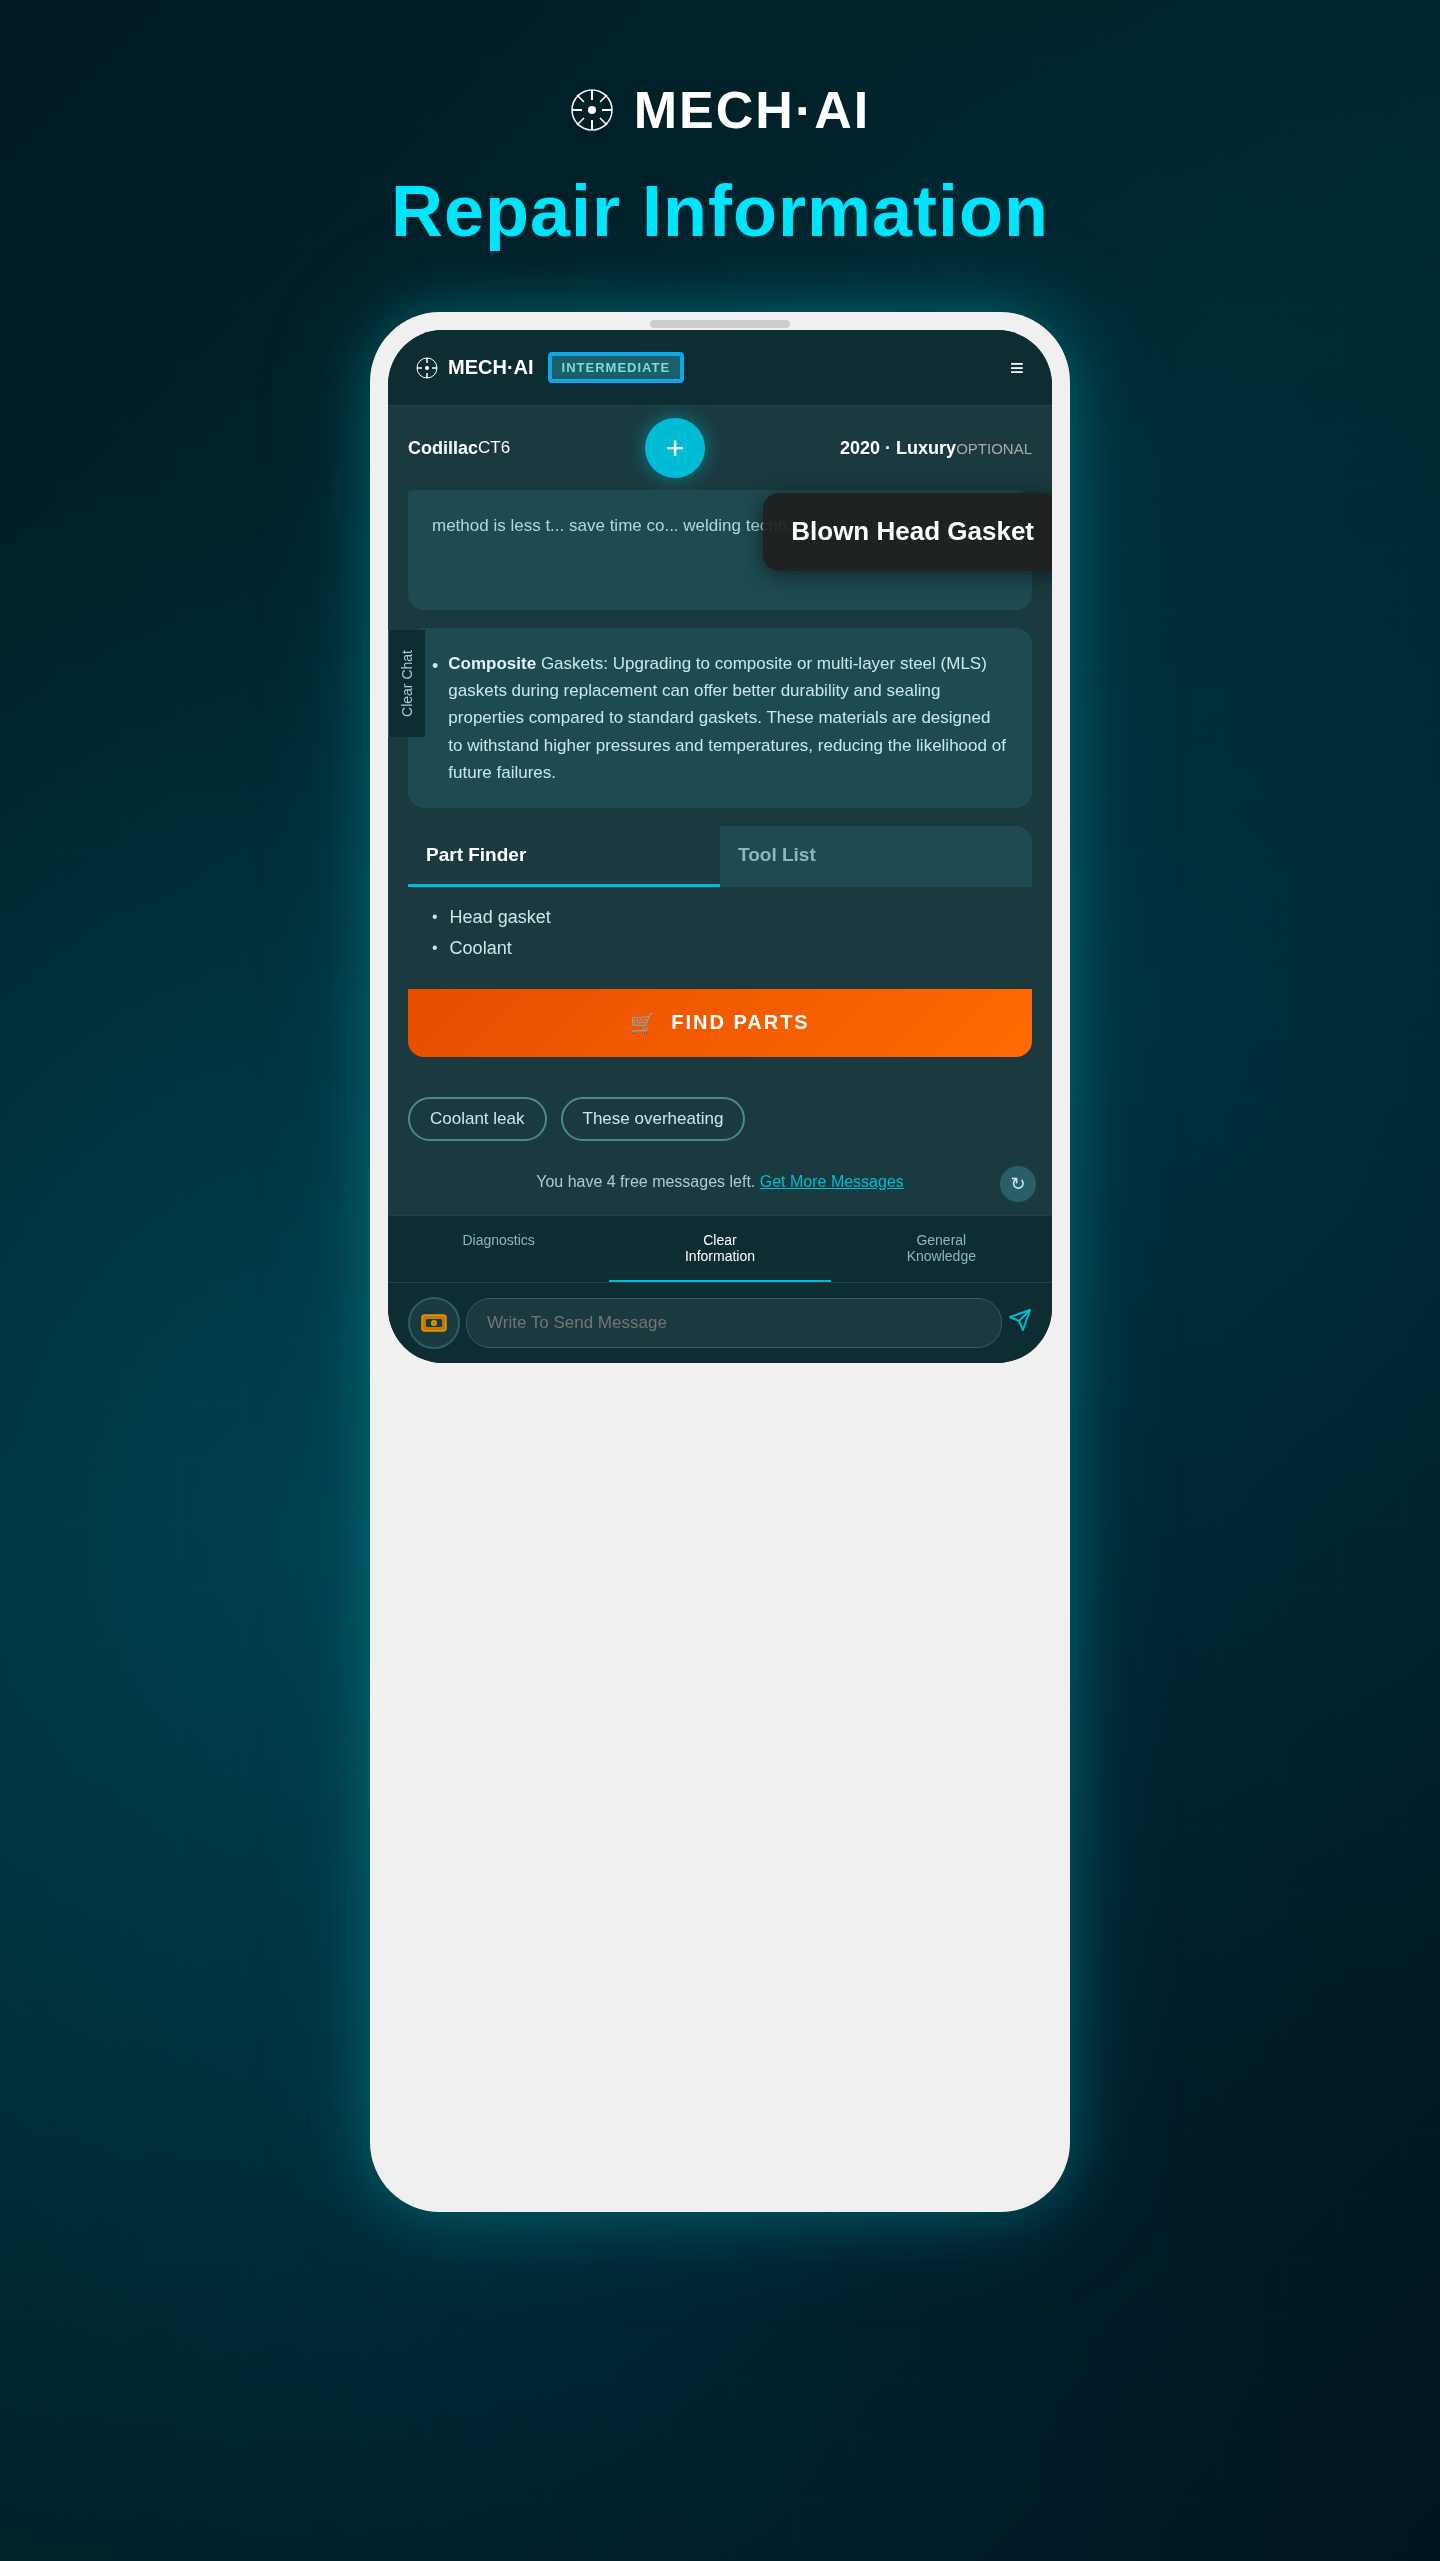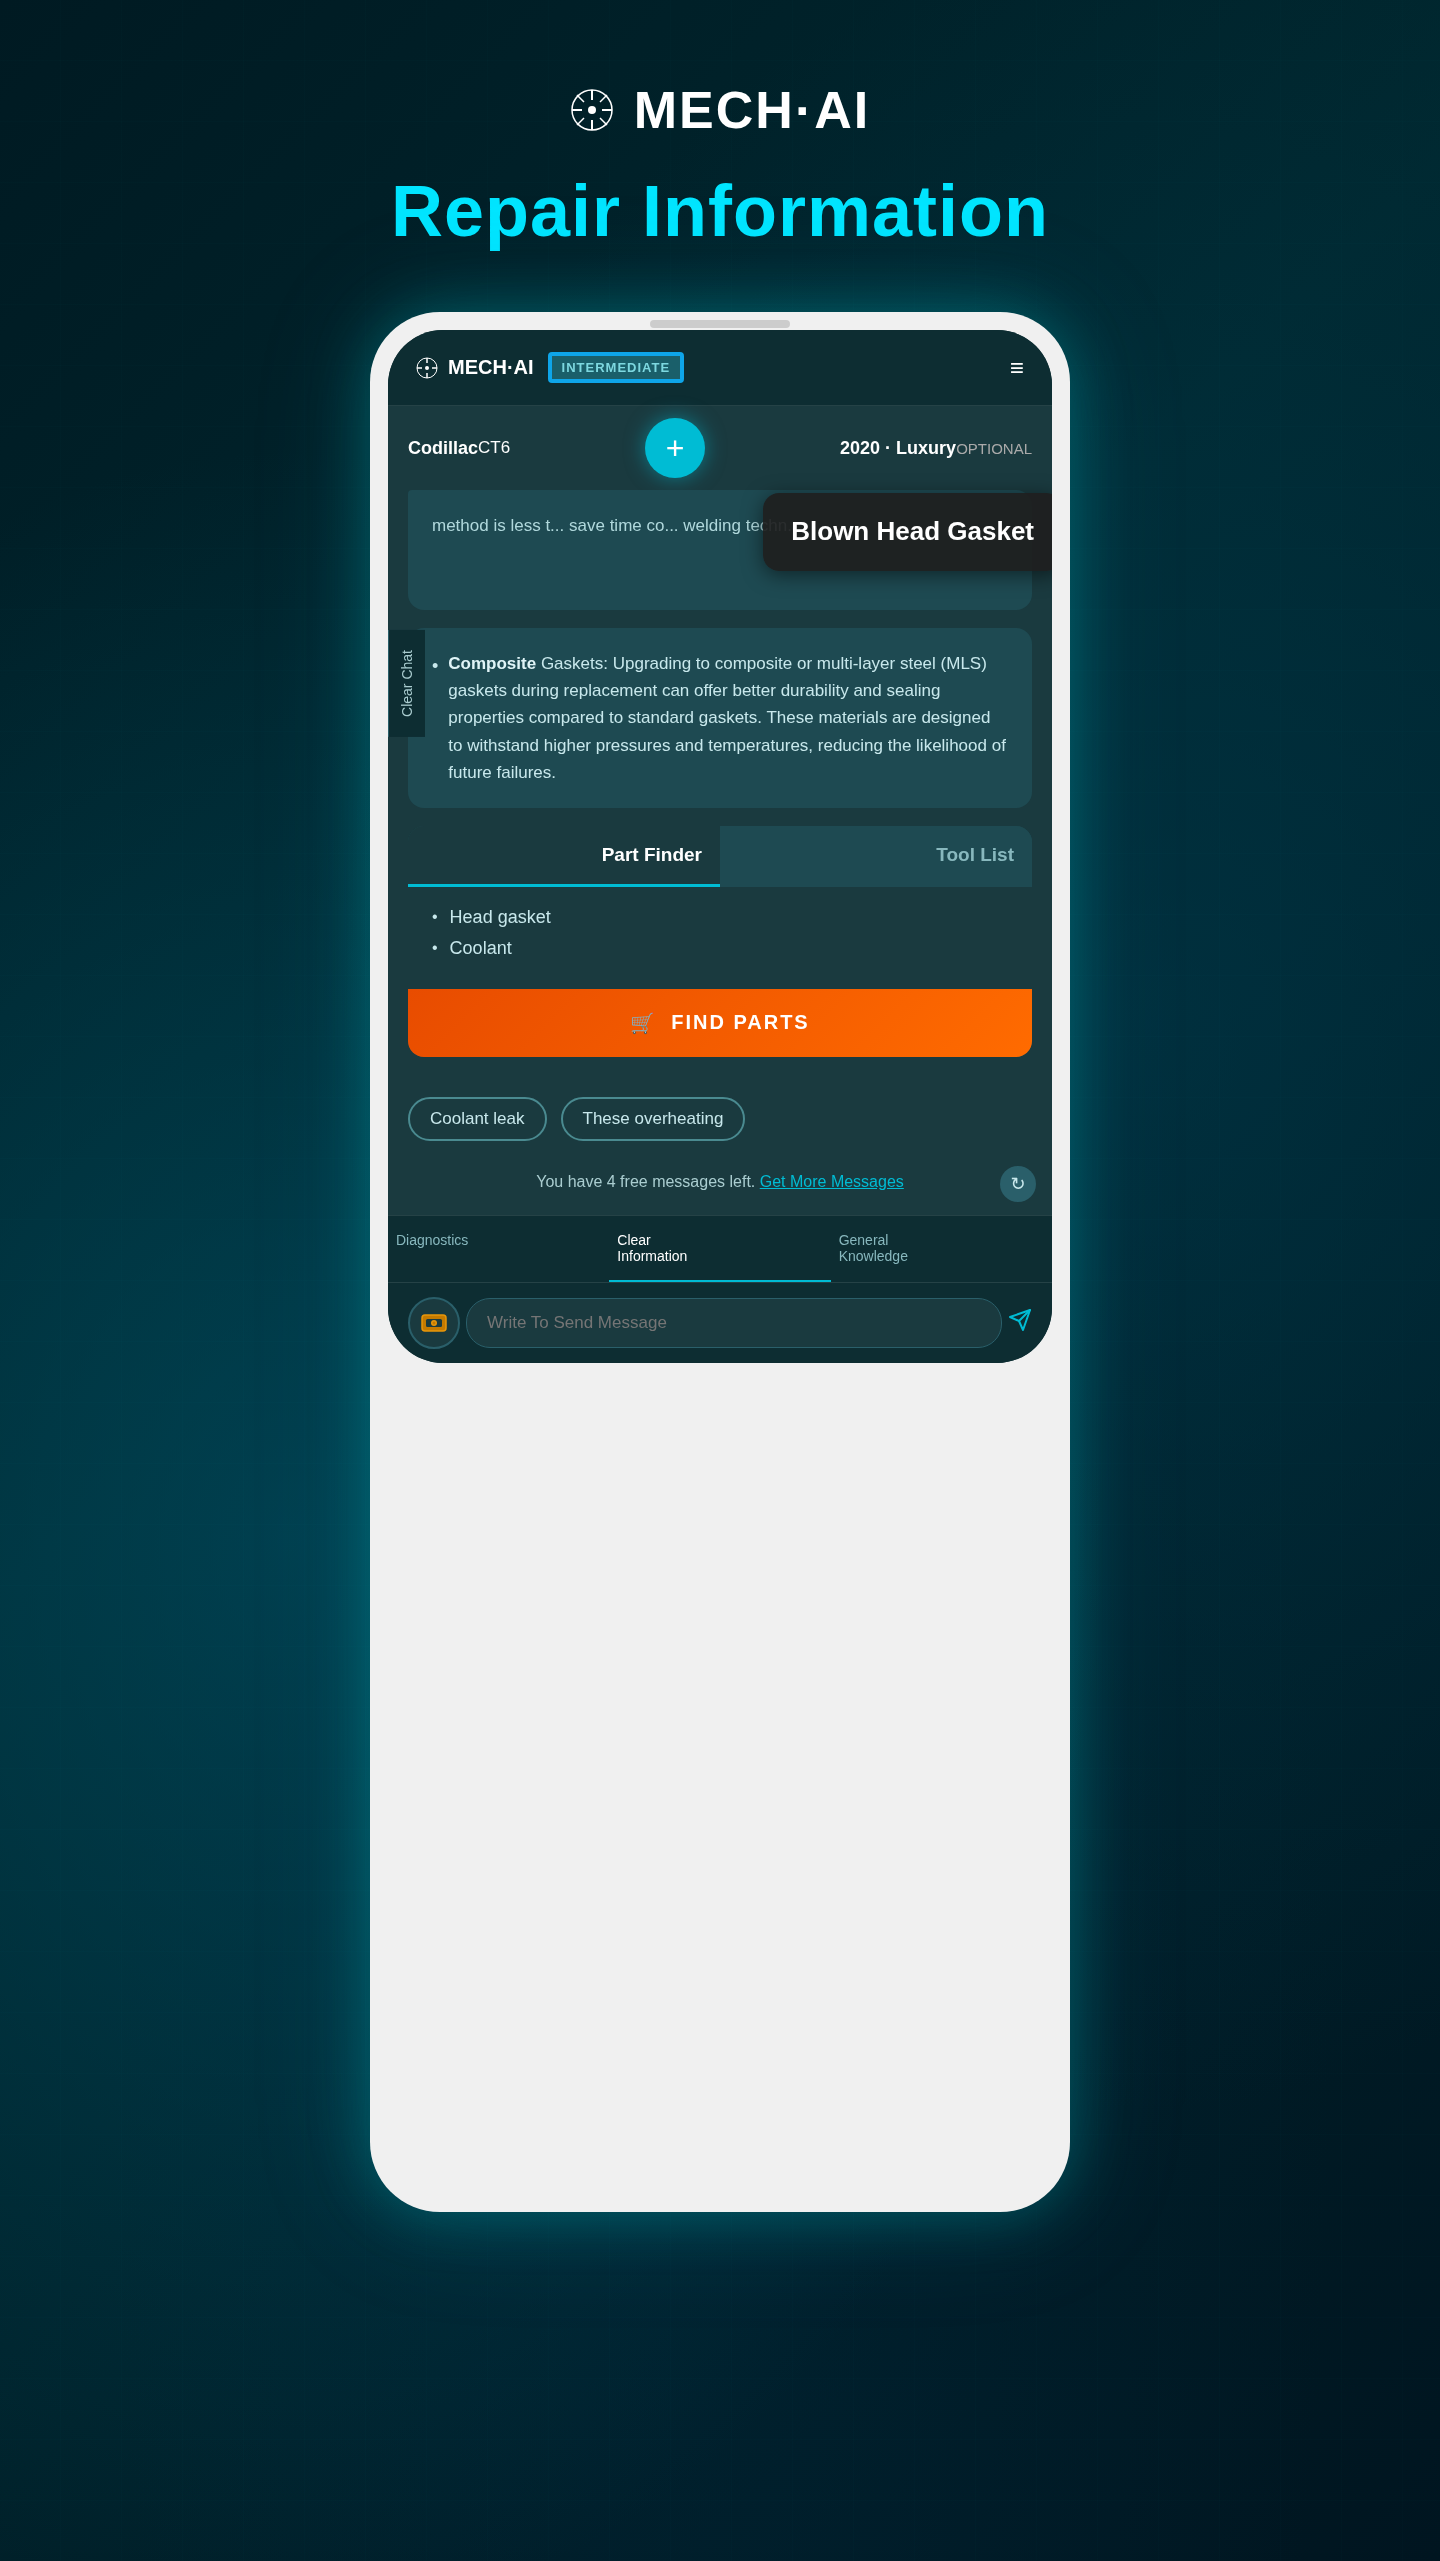--- a/index.html
+++ b/index.html
@@ -277,21 +277,21 @@
       margin-bottom: 20px;
     }
 
     .part-finder-tabs {
       display: flex;
     }
 
     .part-tab {
       flex: 1;
       padding: 18px;
-      text-align: right;
+      text-align: left;
       font-size: 19px;
       font-weight: 700;
       cursor: pointer;
     }
 
     .part-tab.active {
       background: #1a3a3f;
       color: white;
       border-bottom: 3px solid #00bcd4;
     }
@@ -389,20 +389,21 @@
     
     .bottom-nav {
       display: flex;
       background: #0d2d32;
       border-top: 1px solid rgba(255,255,255,0.1);
     }
 
     .nav-item {
       flex: 1;
       padding: 16px 8px;
+      text-align: center;
       color: #88b8be;
       font-size: 14px;
       cursor: pointer;
       border-bottom: 2px solid transparent;
     }
 
     .nav-item.active {
       color: white;
       border-bottom: 2px solid #00bcd4;
     }

